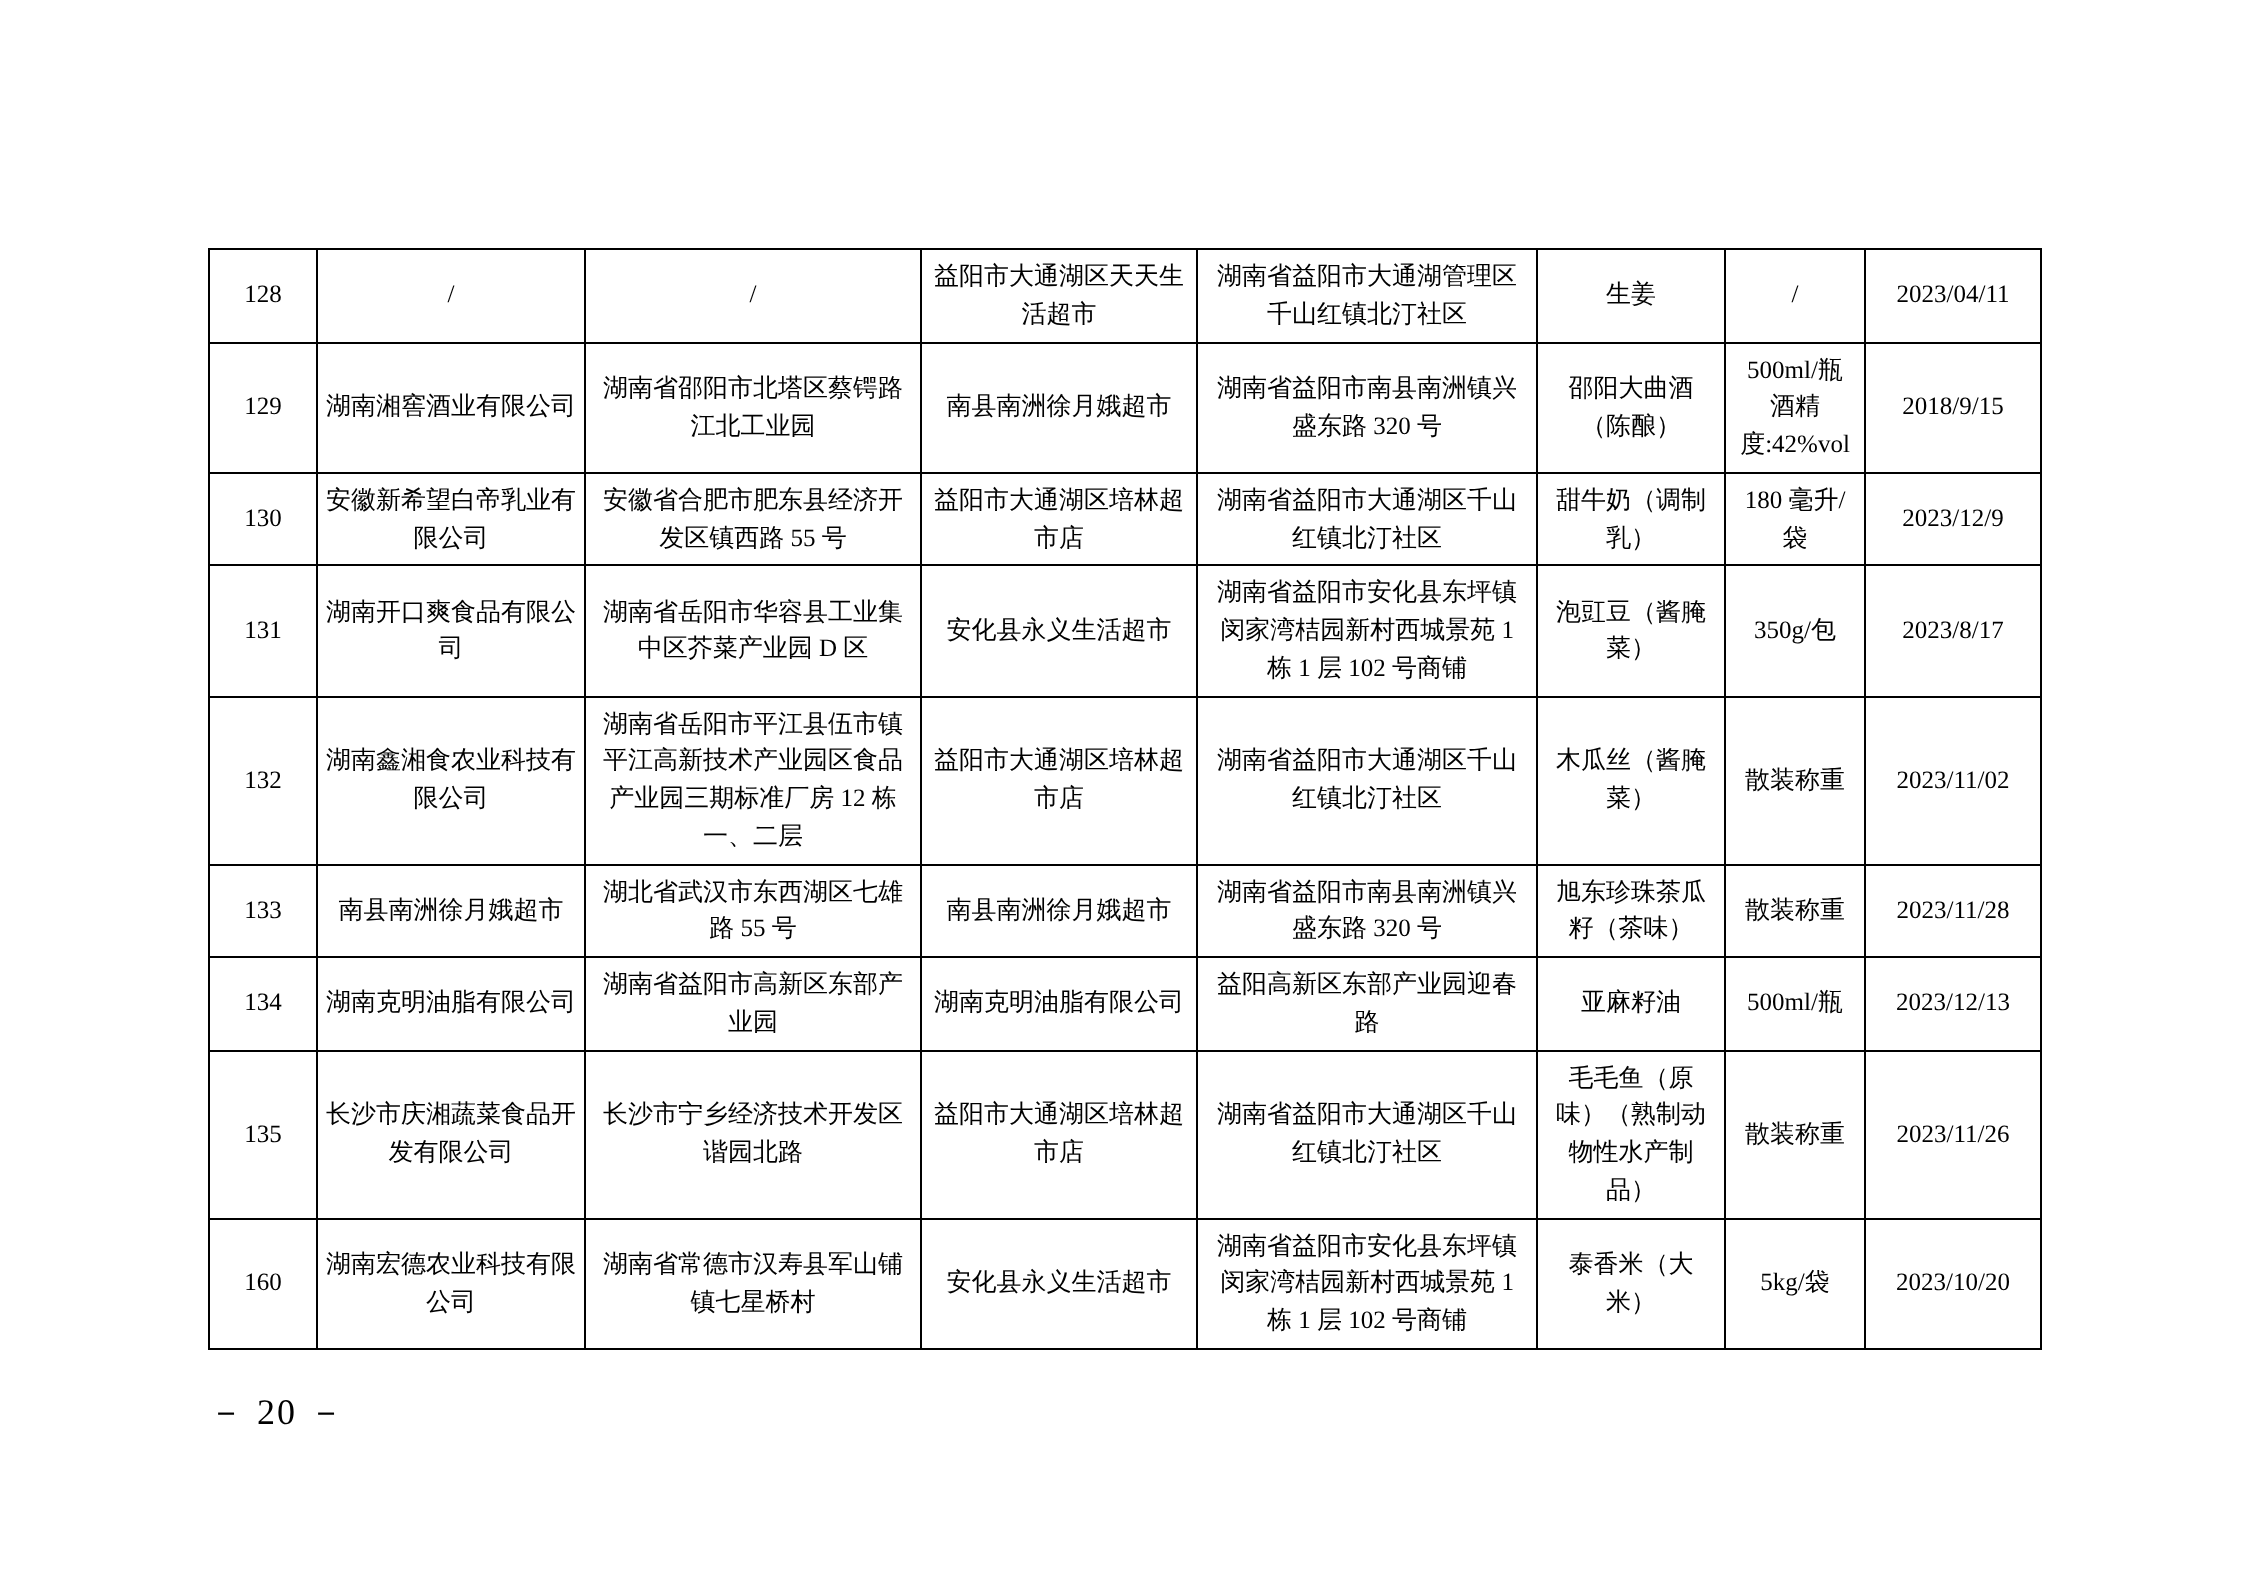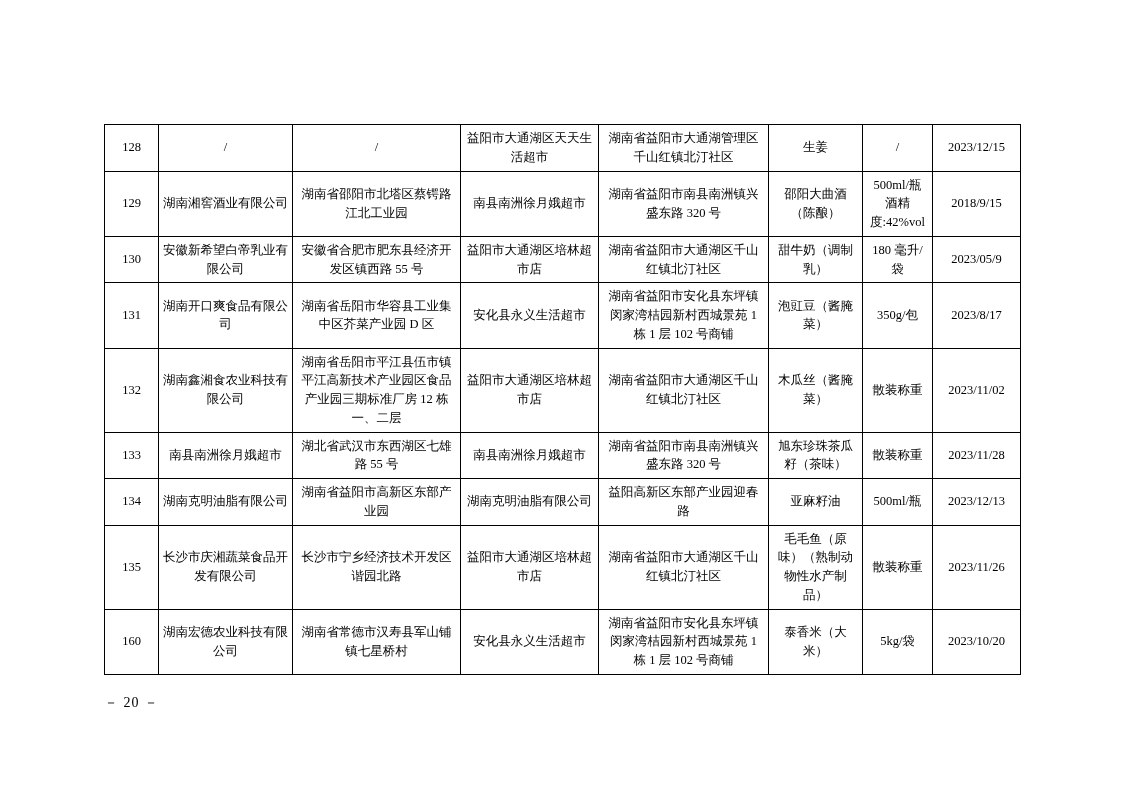--- a/index.html
+++ b/index.html
@@ -48,21 +48,21 @@
   col.c3 { width: 138px; }
   col.c4 { width: 170px; }
   col.c5 { width: 94px; }
   col.c6 { width: 70px; }
   col.c7 { width: 88px; }
 
   .page-number {
     position: absolute;
     left: 104px;
     top: 694px;
-    font-size: 14px;
+    font-size: 18px;
     letter-spacing: 1px;
     font-family: "Liberation Serif", "DejaVu Serif", serif;
   }
 </style>
 </head>
 <body>
 
 <div class="page">
 
   <div class="table-wrap">
@@ -80,21 +80,21 @@
       <tbody>
 
         <tr>
           <td>128</td>
           <td>/</td>
           <td>/</td>
           <td>益阳市大通湖区天天生活超市</td>
           <td>湖南省益阳市大通湖管理区千山红镇北汀社区</td>
           <td>生姜</td>
           <td>/</td>
-          <td>2023/12/15</td>
+          <td>2023/04/11</td>
         </tr>
 
         <tr>
           <td>129</td>
           <td>湖南湘窖酒业有限公司</td>
           <td>湖南省邵阳市北塔区蔡锷路江北工业园</td>
           <td>南县南洲徐月娥超市</td>
           <td>湖南省益阳市南县南洲镇兴盛东路 320 号</td>
           <td>邵阳大曲酒（陈酿）</td>
           <td>500ml/瓶  酒精度:42%vol</td>
@@ -102,21 +102,21 @@
         </tr>
 
         <tr>
           <td>130</td>
           <td>安徽新希望白帝乳业有限公司</td>
           <td>安徽省合肥市肥东县经济开发区镇西路 55 号</td>
           <td>益阳市大通湖区培林超市店</td>
           <td>湖南省益阳市大通湖区千山红镇北汀社区</td>
           <td>甜牛奶（调制乳）</td>
           <td>180 毫升/袋</td>
-          <td>2023/05/9</td>
+          <td>2023/12/9</td>
         </tr>
 
         <tr>
           <td>131</td>
           <td>湖南开口爽食品有限公司</td>
           <td>湖南省岳阳市华容县工业集中区芥菜产业园 D 区</td>
           <td>安化县永义生活超市</td>
           <td>湖南省益阳市安化县东坪镇闵家湾桔园新村西城景苑 1 栋 1 层 102 号商铺</td>
           <td>泡豇豆（酱腌菜）</td>
           <td>350g/包</td>

